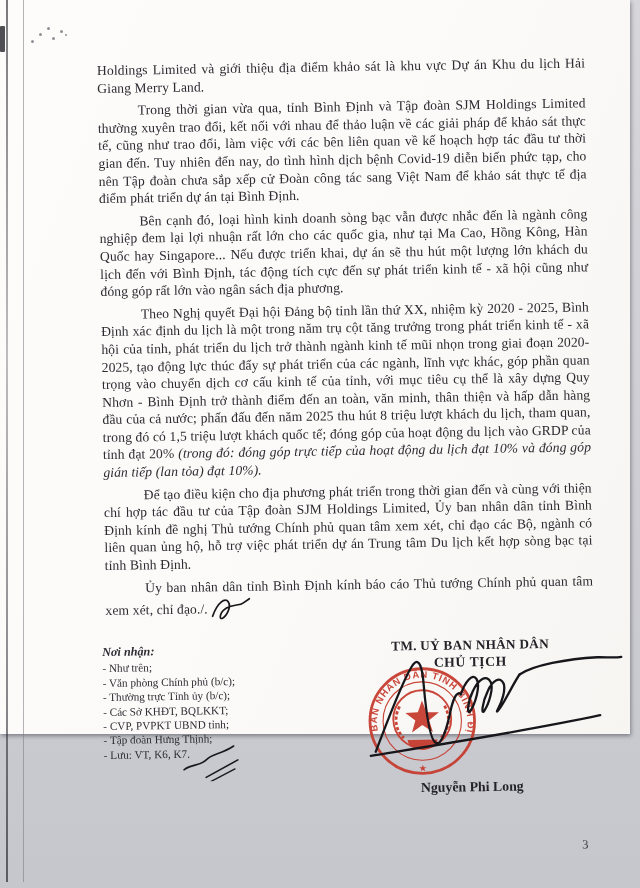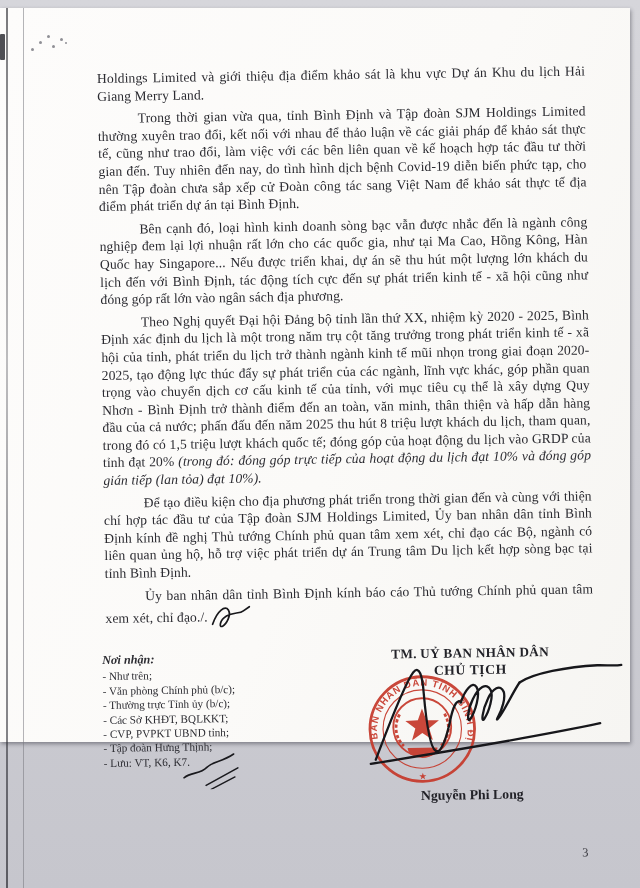--- a/index.html
+++ b/index.html
@@ -2,21 +2,21 @@
 <html><head>
 <meta charset="utf-8">
 <style>
   * { margin:0; padding:0; box-sizing:border-box; }
   html,body { width:640px; height:888px; overflow:hidden; }
   body { font-family:"Liberation Serif","DejaVu Serif",serif; background:#c9c9d0; }
 
   .stage { position:relative; width:640px; height:888px; background:linear-gradient(180deg,#d6d6db 0%,#c6c6cd 100%); }
 
   .page {
-    position:absolute; left:0; top:8px; width:630px; height:734px;
+    position:absolute; left:0; top:0; width:630px; height:734px;
     background:linear-gradient(112deg,#fdfcfb 0%,#fbfaf8 55%,#f6f5f2 100%);
     box-shadow:1px 2px 4px rgba(40,40,50,.45);
   }
 
   
   .scan-line-a { position:absolute; left:6px; top:0; width:2px; height:882px;
     background:linear-gradient(180deg,rgba(50,50,55,.65),rgba(70,70,78,.35) 40%,rgba(45,45,52,.7)); }
   .scan-line-b { position:absolute; left:23px; top:0; width:1px; height:882px; background:rgba(120,120,128,.55); }
   .scan-blot { position:absolute; left:0; top:26px; width:5px; height:26px; background:rgba(35,35,42,.8); border-radius:1px; }
   .speck { position:absolute; width:3px; height:3px; border-radius:50%; background:rgba(85,85,95,.65); }

